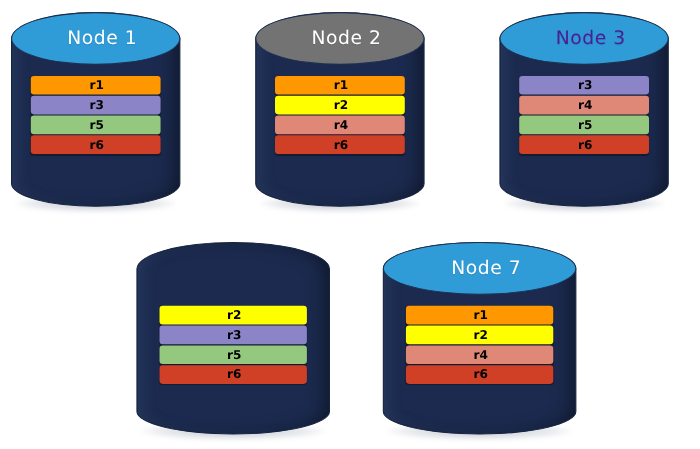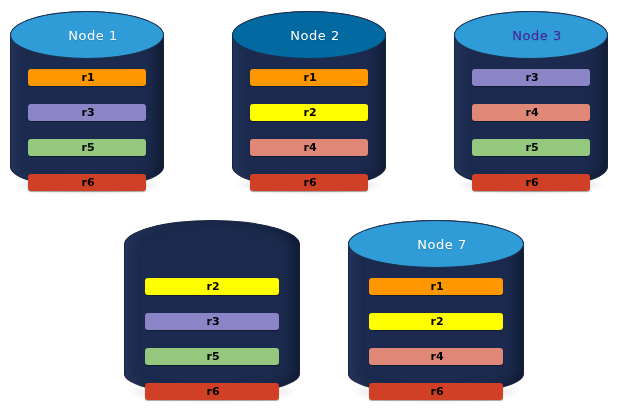--- a/index.html
+++ b/index.html
@@ -58,21 +58,21 @@
     background: #2f9bd7;
     border: 1.5px solid #1d3050;
     box-sizing: border-box;
     display: flex;
     align-items: center;
     justify-content: center;
     z-index: 3;
   }
   .node-label {
     color: #ffffff;
-    font-size: 13px;
+    font-size: 17px;
     font-weight: 400;
     letter-spacing: 0.5px;
     white-space: nowrap;
     transform: translateX(6px);
     text-shadow: 0 1px 1px rgba(0,0,0,0.10);
   }
 
   
   .bars {
     position: absolute;
@@ -80,21 +80,21 @@
     right: 0;
     top: 58px;
     z-index: 4;
     display: flex;
     flex-direction: column;
     align-items: center;
   }
   .bar {
     height: 17px;
     border-radius: 3px;
-    margin-bottom: 18px;
+    margin-bottom: 1px;
     display: flex;
     align-items: center;
     justify-content: center;
     box-shadow: 0 1px 1px rgba(0,0,0,0.35);
     box-sizing: border-box;
   }
   .bar:last-child { margin-bottom: 0; }
   .bar-label {
     font-size: 11px;
     font-weight: bold;
@@ -124,21 +124,21 @@
           <span class="bar-label" style="color: rgb(0, 0, 0);">r5</span>
         </div>
         <div class="bar" style="width: 118px; background: rgb(208, 64, 39);">
           <span class="bar-label" style="color: rgb(0, 0, 0);">r6</span>
         </div>
       </div>
     </div>
     <div class="node" style="left: 232px; top: 11px; width: 154px; height: 177px;">
       <div class="cyl-shadow"></div>
       <div class="cyl-body" style="background: rgb(27, 42, 78);"></div>
-      <div class="cyl-top" style="background: #0369a1;">
+      <div class="cyl-top" style="background: #737373;">
         <div class="node-label" style="color: rgb(255, 255, 255);">Node  2</div>
       </div>
       <div class="bars">
         <div class="bar" style="width: 118px; background: rgb(255, 152, 0);">
           <span class="bar-label" style="color: rgb(0, 0, 0);">r1</span>
         </div>
         <div class="bar" style="width: 118px; background: rgb(255, 255, 0);">
           <span class="bar-label" style="color: rgb(0, 0, 0);">r2</span>
         </div>
         <div class="bar" style="width: 118px; background: rgb(224, 136, 120);">

